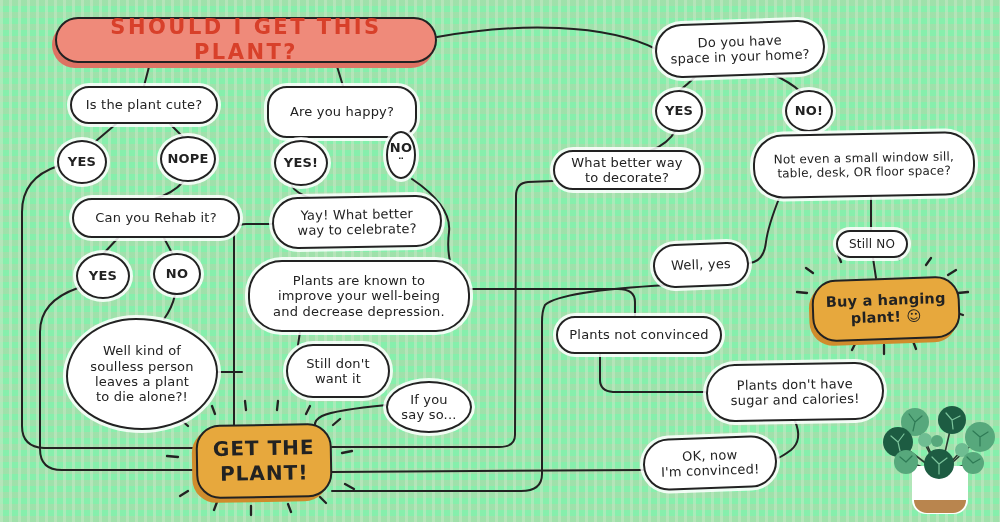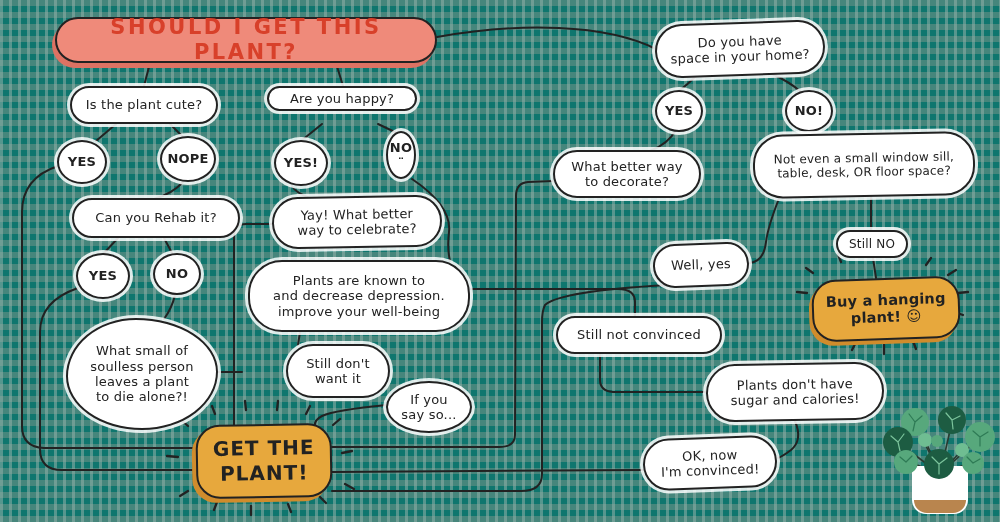--- a/index.html
+++ b/index.html
@@ -1,18 +1,18 @@
 <!DOCTYPE html>
 <html><head>
 <meta charset="utf-8">
 <style>
   html,body{margin:0;padding:0;}
   #canvas{
     position:relative;width:1000px;height:522px;overflow:hidden;
-    background-color:#0f766e;
+    background-color:#86efac;
     font-family:"DejaVu Sans",sans-serif;color:#222;
   }
   #canvas::before{
     content:"";position:absolute;inset:0;pointer-events:none;
     background-image:
       repeating-linear-gradient(90deg, rgba(252,226,217,.55) 0 3px, transparent 3px 9px),
       repeating-linear-gradient(0deg, rgba(238,182,168,.45) 0 6px, transparent 6px 12px);
     opacity:.55;
   }
   svg.wires{position:absolute;left:0;top:0;z-index:1;}
@@ -140,21 +140,21 @@
   </svg>
 
   <div class="node title" style="left:55px;top:17px;width:382px;height:46px;">
     <span class="ln">SHOULD I GET THIS PLANT?</span>
   </div>
 
   <div class="node pill" style="left:70px;top:86px;width:148px;height:38px;">
     <span class="ln">Is the plant cute?</span>
   </div>
 
-  <div class="node pill" style="left:267px;top:86px;width:150px;height:25px;">
+  <div class="node pill" style="left:267px;top:86px;width:150px;height:52px;">
     <span class="ln">Are you happy?</span>
   </div>
 
   <div class="node r-2" style="left:655px;top:22px;width:170px;height:54px;border-radius:28px;">
     <span class="ln">Do you have</span>
     <span class="ln">space in your home?</span>
   </div>
 
   <div class="node circle" style="left:57px;top:140px;width:50px;height:44px;">
     <span class="ln">YES</span>
@@ -183,21 +183,21 @@
   </div>
   <div class="node circle" style="left:153px;top:253px;width:48px;height:42px;text-align:right;">
     <span class="ln">NO</span>
   </div>
 
   <div class="node r-1" style="left:272px;top:196px;width:170px;height:52px;border-radius:26px;">
     <span class="ln">Yay! What better</span>
     <span class="ln">way to celebrate?</span>
   </div>
 
-  <div class="node" style="left:553px;top:150px;width:148px;height:48px;border-radius:24px;">
+  <div class="node" style="left:553px;top:150px;width:148px;height:40px;border-radius:24px;">
     <span class="ln">What better way</span>
     <span class="ln">to decorate?</span>
   </div>
 
   <div class="node r-1 small" style="left:753px;top:133px;width:222px;height:64px;border-radius:30px;">
     <span class="ln">Not even a small window sill,</span>
     <span class="ln">table, desk, OR floor space?</span>
   </div>
 
   <div class="node r-2" style="left:653px;top:243px;width:96px;height:44px;border-radius:22px;">
@@ -208,38 +208,38 @@
     <span class="ln">Still NO</span>
   </div>
 
   <div class="node action r-2" style="left:812px;top:278px;width:148px;height:62px;font-size:14.5px;box-shadow:-3px 4px 0 #d08c2c;">
     <span class="ln">Buy a hanging</span>
     <span class="ln">plant! ☺</span>
   </div>
 
   <div class="node" style="left:248px;top:260px;width:222px;height:72px;border-radius:34px;">
     <span class="ln">Plants are known to</span>
+    <span class="ln">improve your well-being</span>
     <span class="ln">and decrease depression.</span>
-    <span class="ln">improve your well-being</span>
   </div>
 
   <div class="node blob" style="left:66px;top:318px;width:152px;height:112px;">
-    <span class="ln">What small of</span>
+    <span class="ln">Well kind of</span>
     <span class="ln">soulless person</span>
     <span class="ln">leaves a plant</span>
     <span class="ln">to die alone?!</span>
   </div>
 
   <div class="node" style="left:238px;top:344px;width:104px;height:54px;border-radius:27px;margin-left:48px;">
     <span class="ln">Still don't</span>
     <span class="ln">want it</span>
   </div>
 
   <div class="node pill" style="left:556px;top:316px;width:166px;height:38px;">
-    <span class="ln">Still not convinced</span>
+    <span class="ln">Plants not convinced</span>
   </div>
 
   <div class="node" style="left:386px;top:381px;width:86px;height:52px;border-radius:50%;">
     <span class="ln">If you</span>
     <span class="ln">say so...</span>
   </div>
 
   <div class="node r-1" style="left:706px;top:363px;width:178px;height:58px;border-radius:29px;">
     <span class="ln">Plants don't have</span>
     <span class="ln">sugar and calories!</span>

